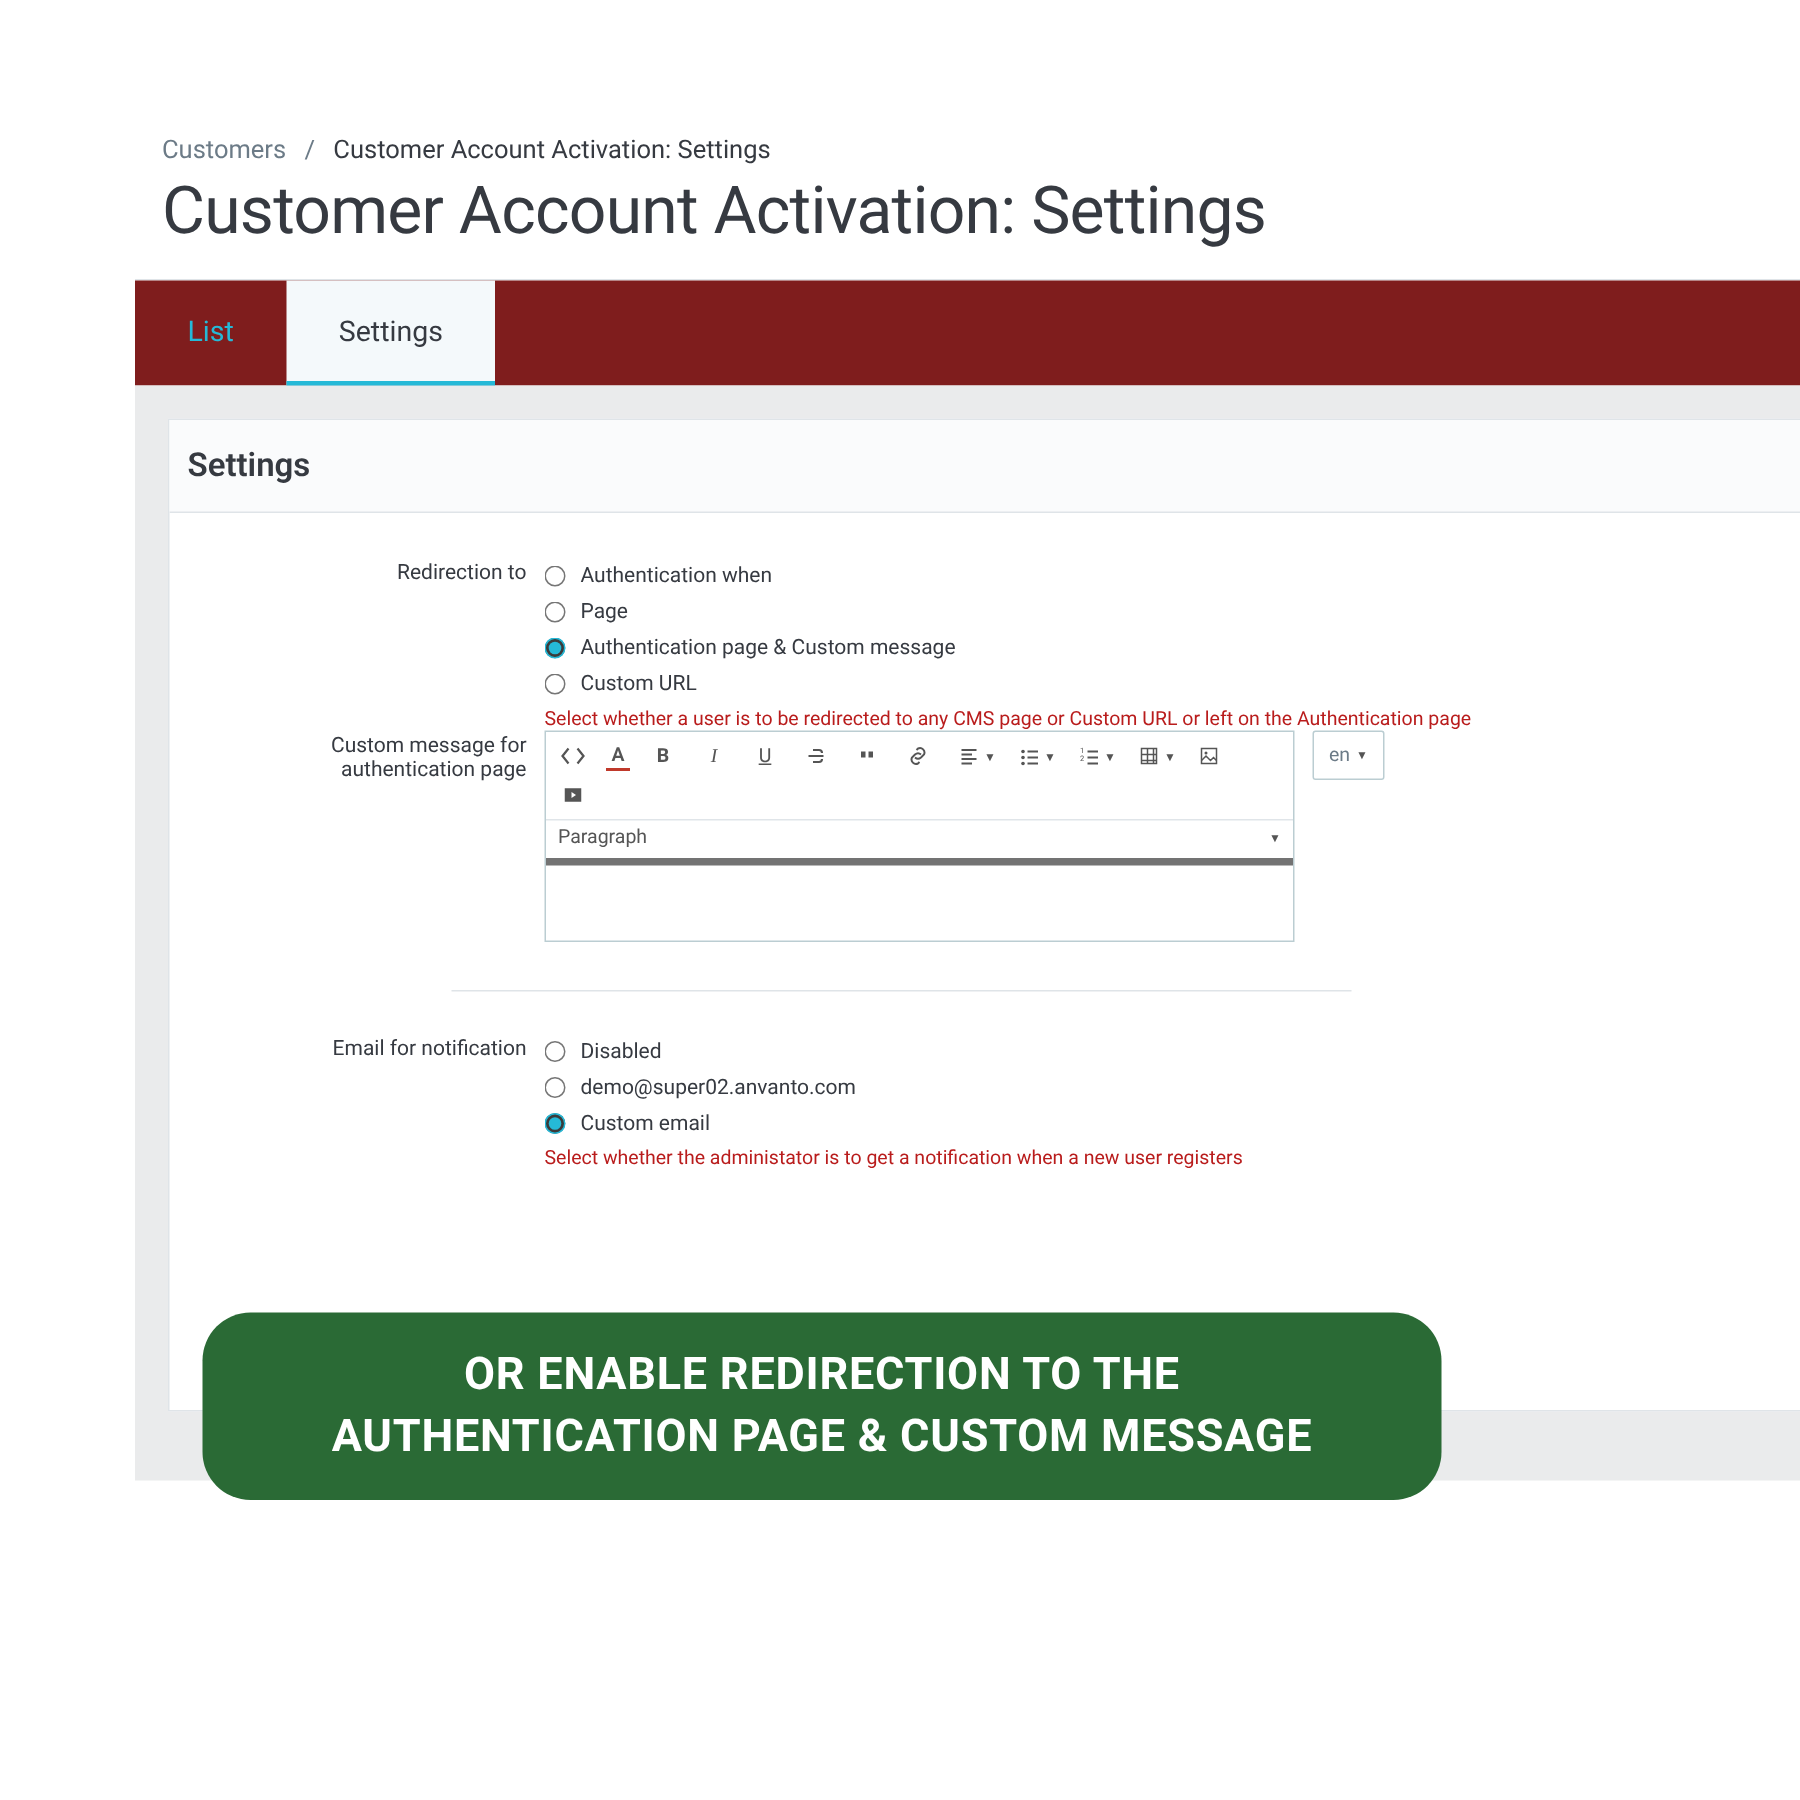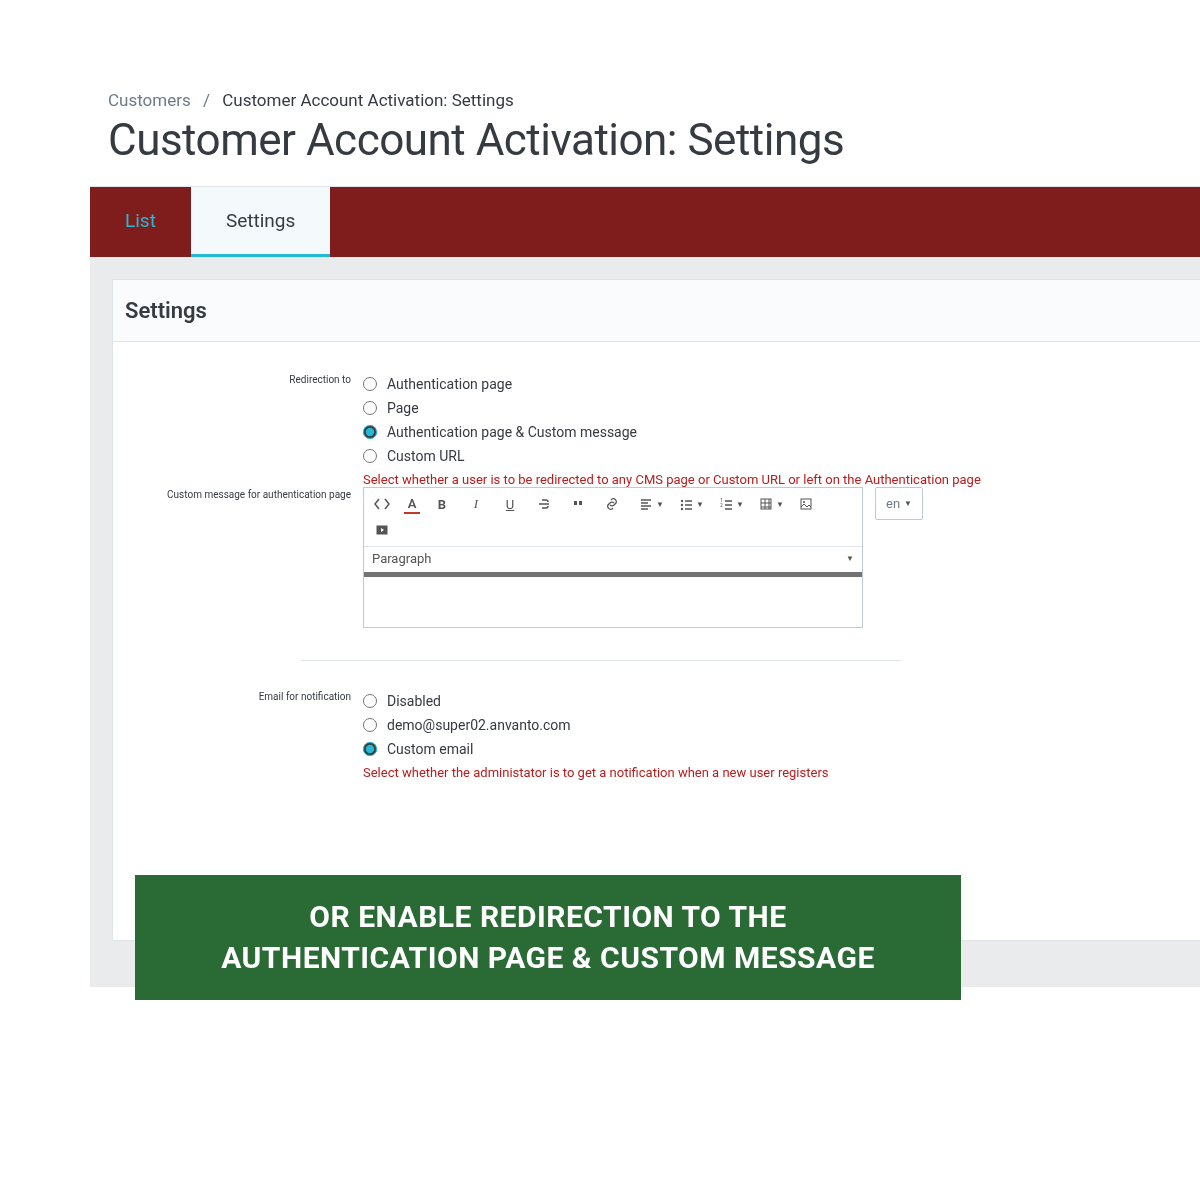--- a/index.html
+++ b/index.html
@@ -84,21 +84,21 @@
     }
     .form-row {
       display: flex;
       margin-bottom: 0;
     }
     .form-label {
       width: 230px;
       text-align: right;
       padding-right: 12px;
       padding-top: 2px;
-      font-size: 10px;
+      font-size: 14px;
       color: #363a41;
     }
     .form-field {
       flex: 1;
     }
     .radio-group { }
     .radio-item {
       display: flex;
       align-items: center;
       padding: 4px 0;
@@ -208,20 +208,21 @@
       width: 826px;
       top: 533px;
       background: #2a6a35;
       color: #fff;
       font-weight: 700;
       font-size: 30px;
       text-align: center;
       padding: 22px 43px;
       line-height: 1.35;
       letter-spacing: 0.5px;
+      border-radius: 32px;
     }
     svg { display: block; }
   </style>
 </head>
 <body>
 
 <div class="page-container">
   <div class="breadcrumb">
     <a href="#">Customers</a>
     <span class="sep">/</span>
@@ -239,21 +240,21 @@
       <div class="panel">
         <div class="panel-header">Settings</div>
         <div class="panel-body">
 
           <div class="form-row">
             <div class="form-label">Redirection to</div>
             <div class="form-field">
               <div class="radio-group">
                 <label class="radio-item">
                   <input type="radio" name="redir" style="">
-                  <span>Authentication page</span>
+                  <span>Authentication when</span>
                 </label>
                 <label class="radio-item">
                   <input type="radio" name="redir" style="">
                   <span>Page</span>
                 </label>
                 <label class="radio-item">
                   <input type="radio" name="redir" checked="" style="">
                   <span>Authentication page &amp; Custom message</span>
                 </label>
                 <label class="radio-item">

